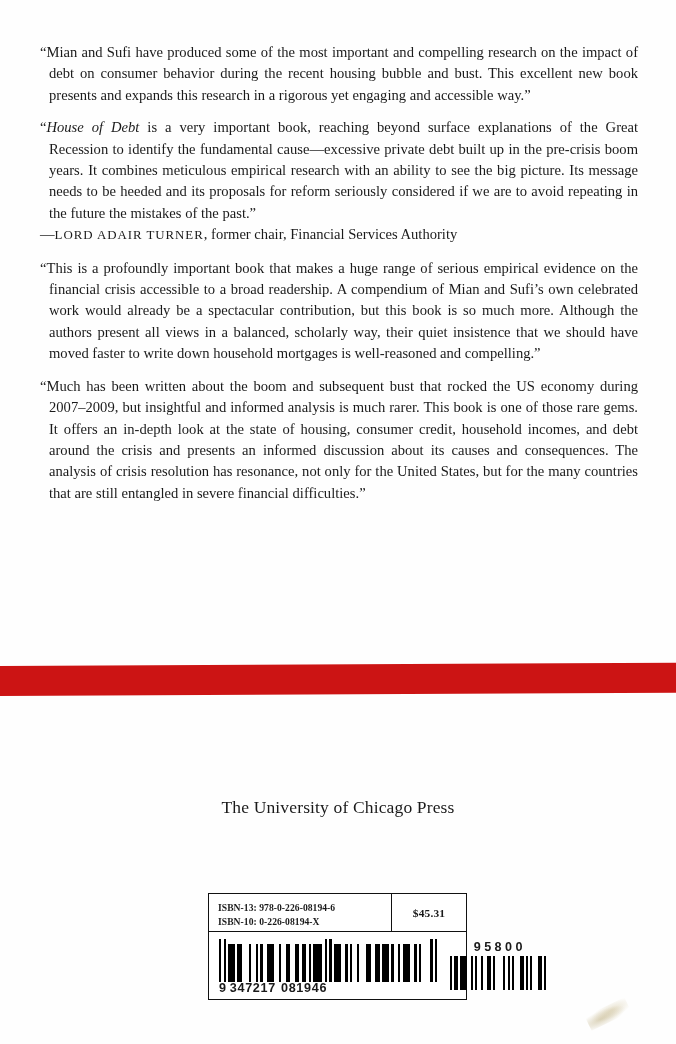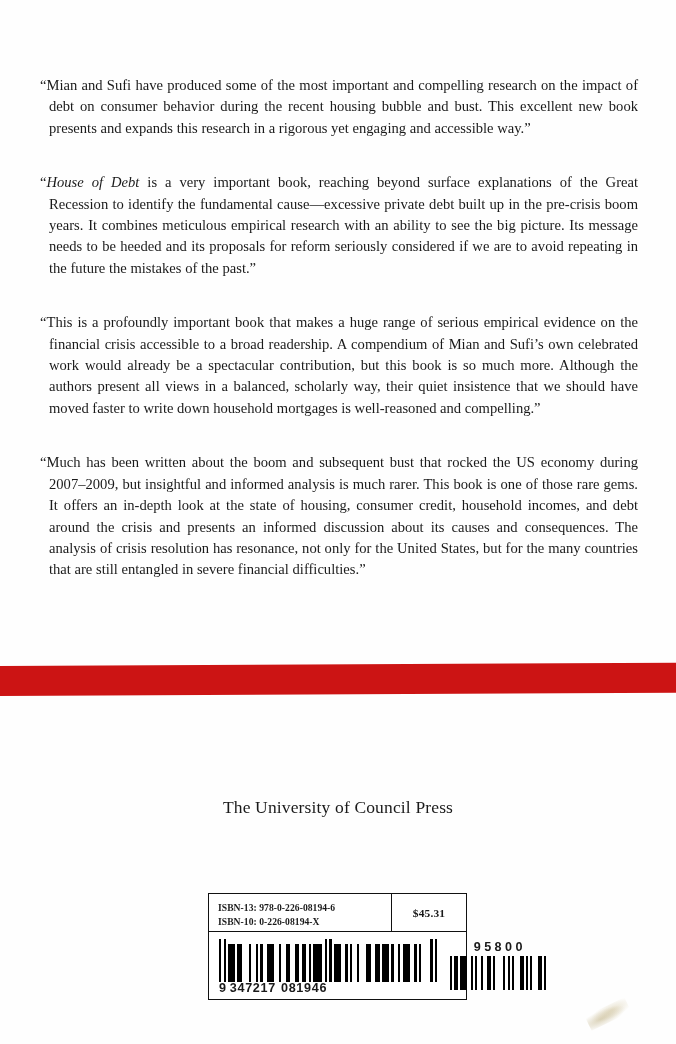--- a/index.html
+++ b/index.html
@@ -27,21 +27,20 @@
   
   .blurbs {
     position: absolute;
     left: 40px;
     top: 42px;
     width: 598px;
   }
 
   .blurb {
     margin-bottom: 11px;
-    margin-top: 33px;
   }
 
   .blurb-quote {
     margin: 0;
     font-size: 14.6px;
     line-height: 21.4px;
     text-align: justify;
     text-indent: 0;
     padding-left: 9px;
     text-indent: -9px;
@@ -236,36 +235,37 @@
 <div class="page">
 
   <div class="blurbs">
 
     <div class="blurb">
       <p class="blurb-quote"><span>“Mian and Sufi have produced some of the most important and compelling research on the impact of debt on consumer behavior during the recent housing bubble and bust. This excellent new book presents and expands this research in a rigorous yet engaging and accessible way.”</span></p>
     </div>
 
     <div class="blurb">
       <p class="blurb-quote"><span>“</span><em>House of Debt</em><span> is a very important book, reaching beyond surface explanations of the Great Recession to identify the fundamental cause—excessive private debt built up in the pre-crisis boom years. It combines meticulous empirical research with an ability to see the big picture. Its message needs to be heeded and its proposals for reform seriously considered if we are to avoid repeating in the future the mistakes of the past.”</span></p>
+      <p class="attribution"><span class="dash">—</span><span class="who">LORD ADAIR TURNER</span><span>, former chair, Financial Services Authority</span></p>
     </div>
 
     <div class="blurb">
       <p class="blurb-quote"><span>“This is a profoundly important book that makes a huge range of serious empirical evidence on the financial crisis accessible to a broad readership. A compendium of Mian and Sufi’s own celebrated work would already be a spectacular contribution, but this book is so much more. Although the authors present all views in a balanced, scholarly way, their quiet insistence that we should have moved faster to write down household mortgages is well-reasoned and compelling.”</span></p>
     </div>
 
     <div class="blurb">
       <p class="blurb-quote"><span>“Much has been written about the boom and subsequent bust that rocked the US economy during 2007–2009, but insightful and informed analysis is much rarer. This book is one of those rare gems. It offers an in-depth look at the state of housing, consumer credit, household incomes, and debt around the crisis and presents an informed discussion about its causes and consequences. The analysis of crisis resolution has resonance, not only for the United States, but for the many countries that are still entangled in severe financial difficulties.”</span></p>
     </div>
 
   </div>
 
   <div class="red-band"></div>
 
   <div class="publisher">
-    <div class="publisher-name">The University of Council Press</div>
+    <div class="publisher-name">The University of Chicago Press</div>
   </div>
 
   <div class="isbn-block">
 
     <div class="isbn-top">
       <div class="isbn-codes">
         <div class="isbn-line">ISBN-13: 978-0-226-08194-6</div>
         <div class="isbn-line">ISBN-10: 0-226-08194-X</div>
       </div>
       <div class="isbn-price">

